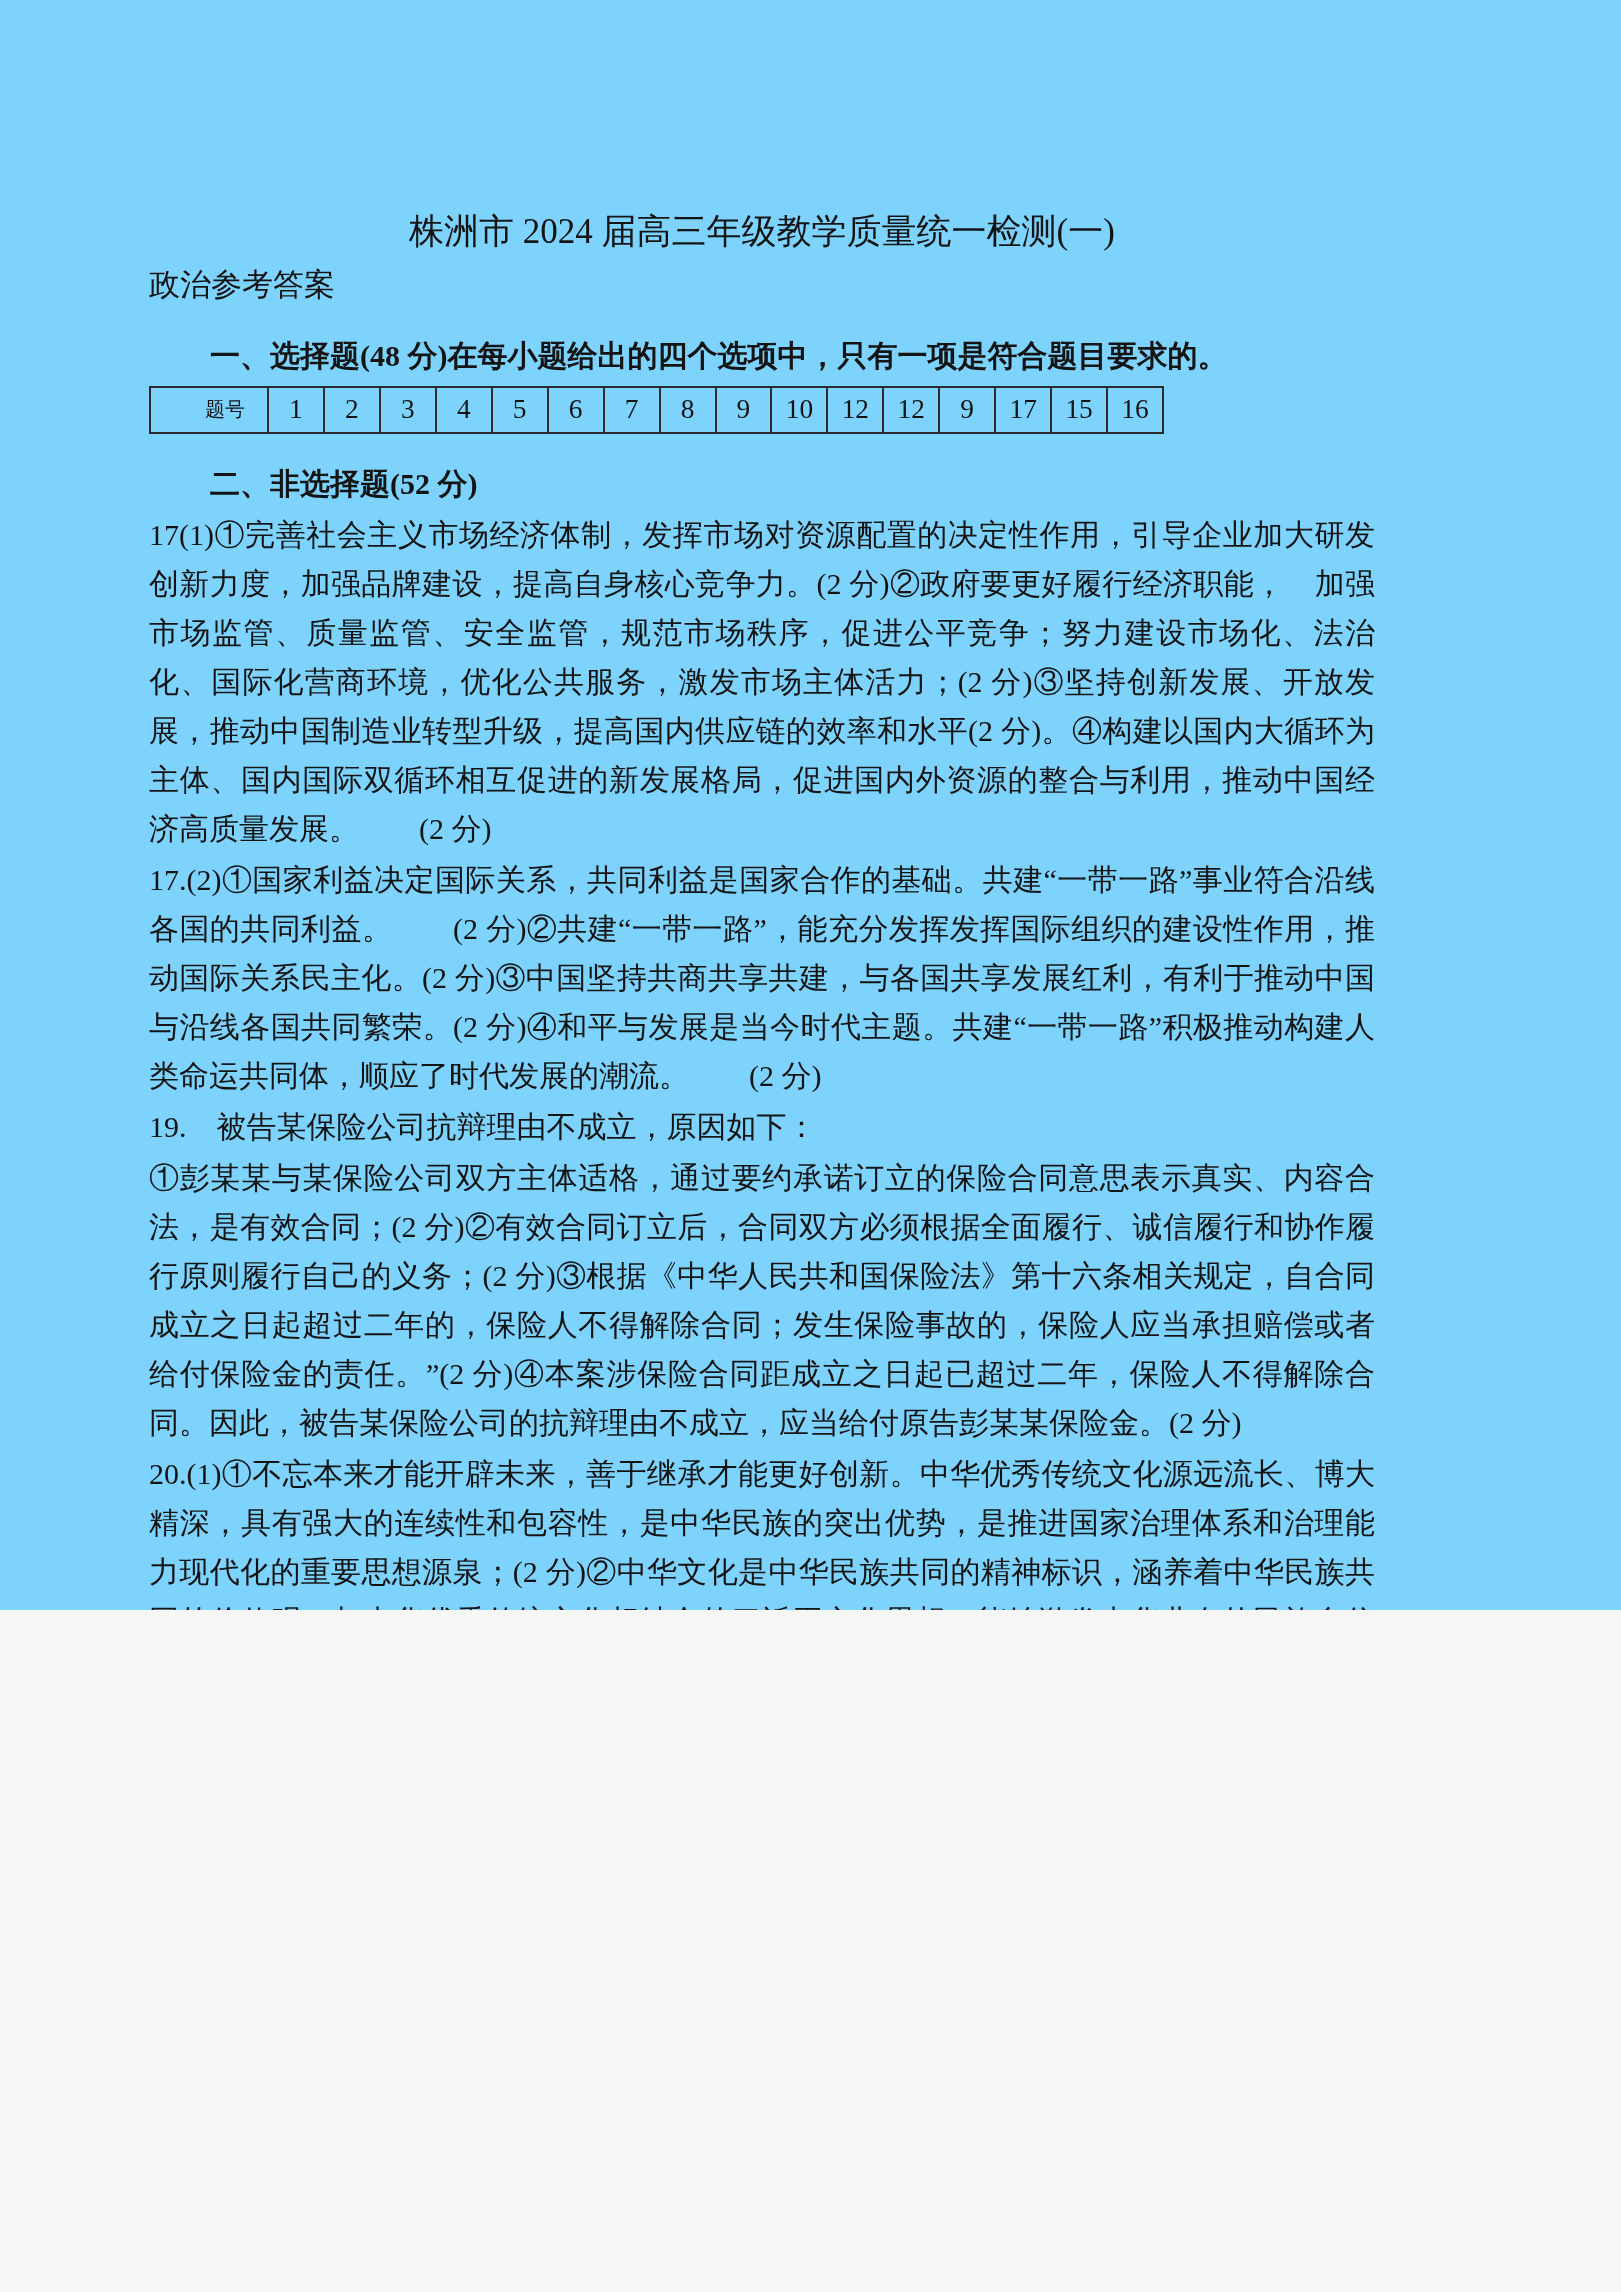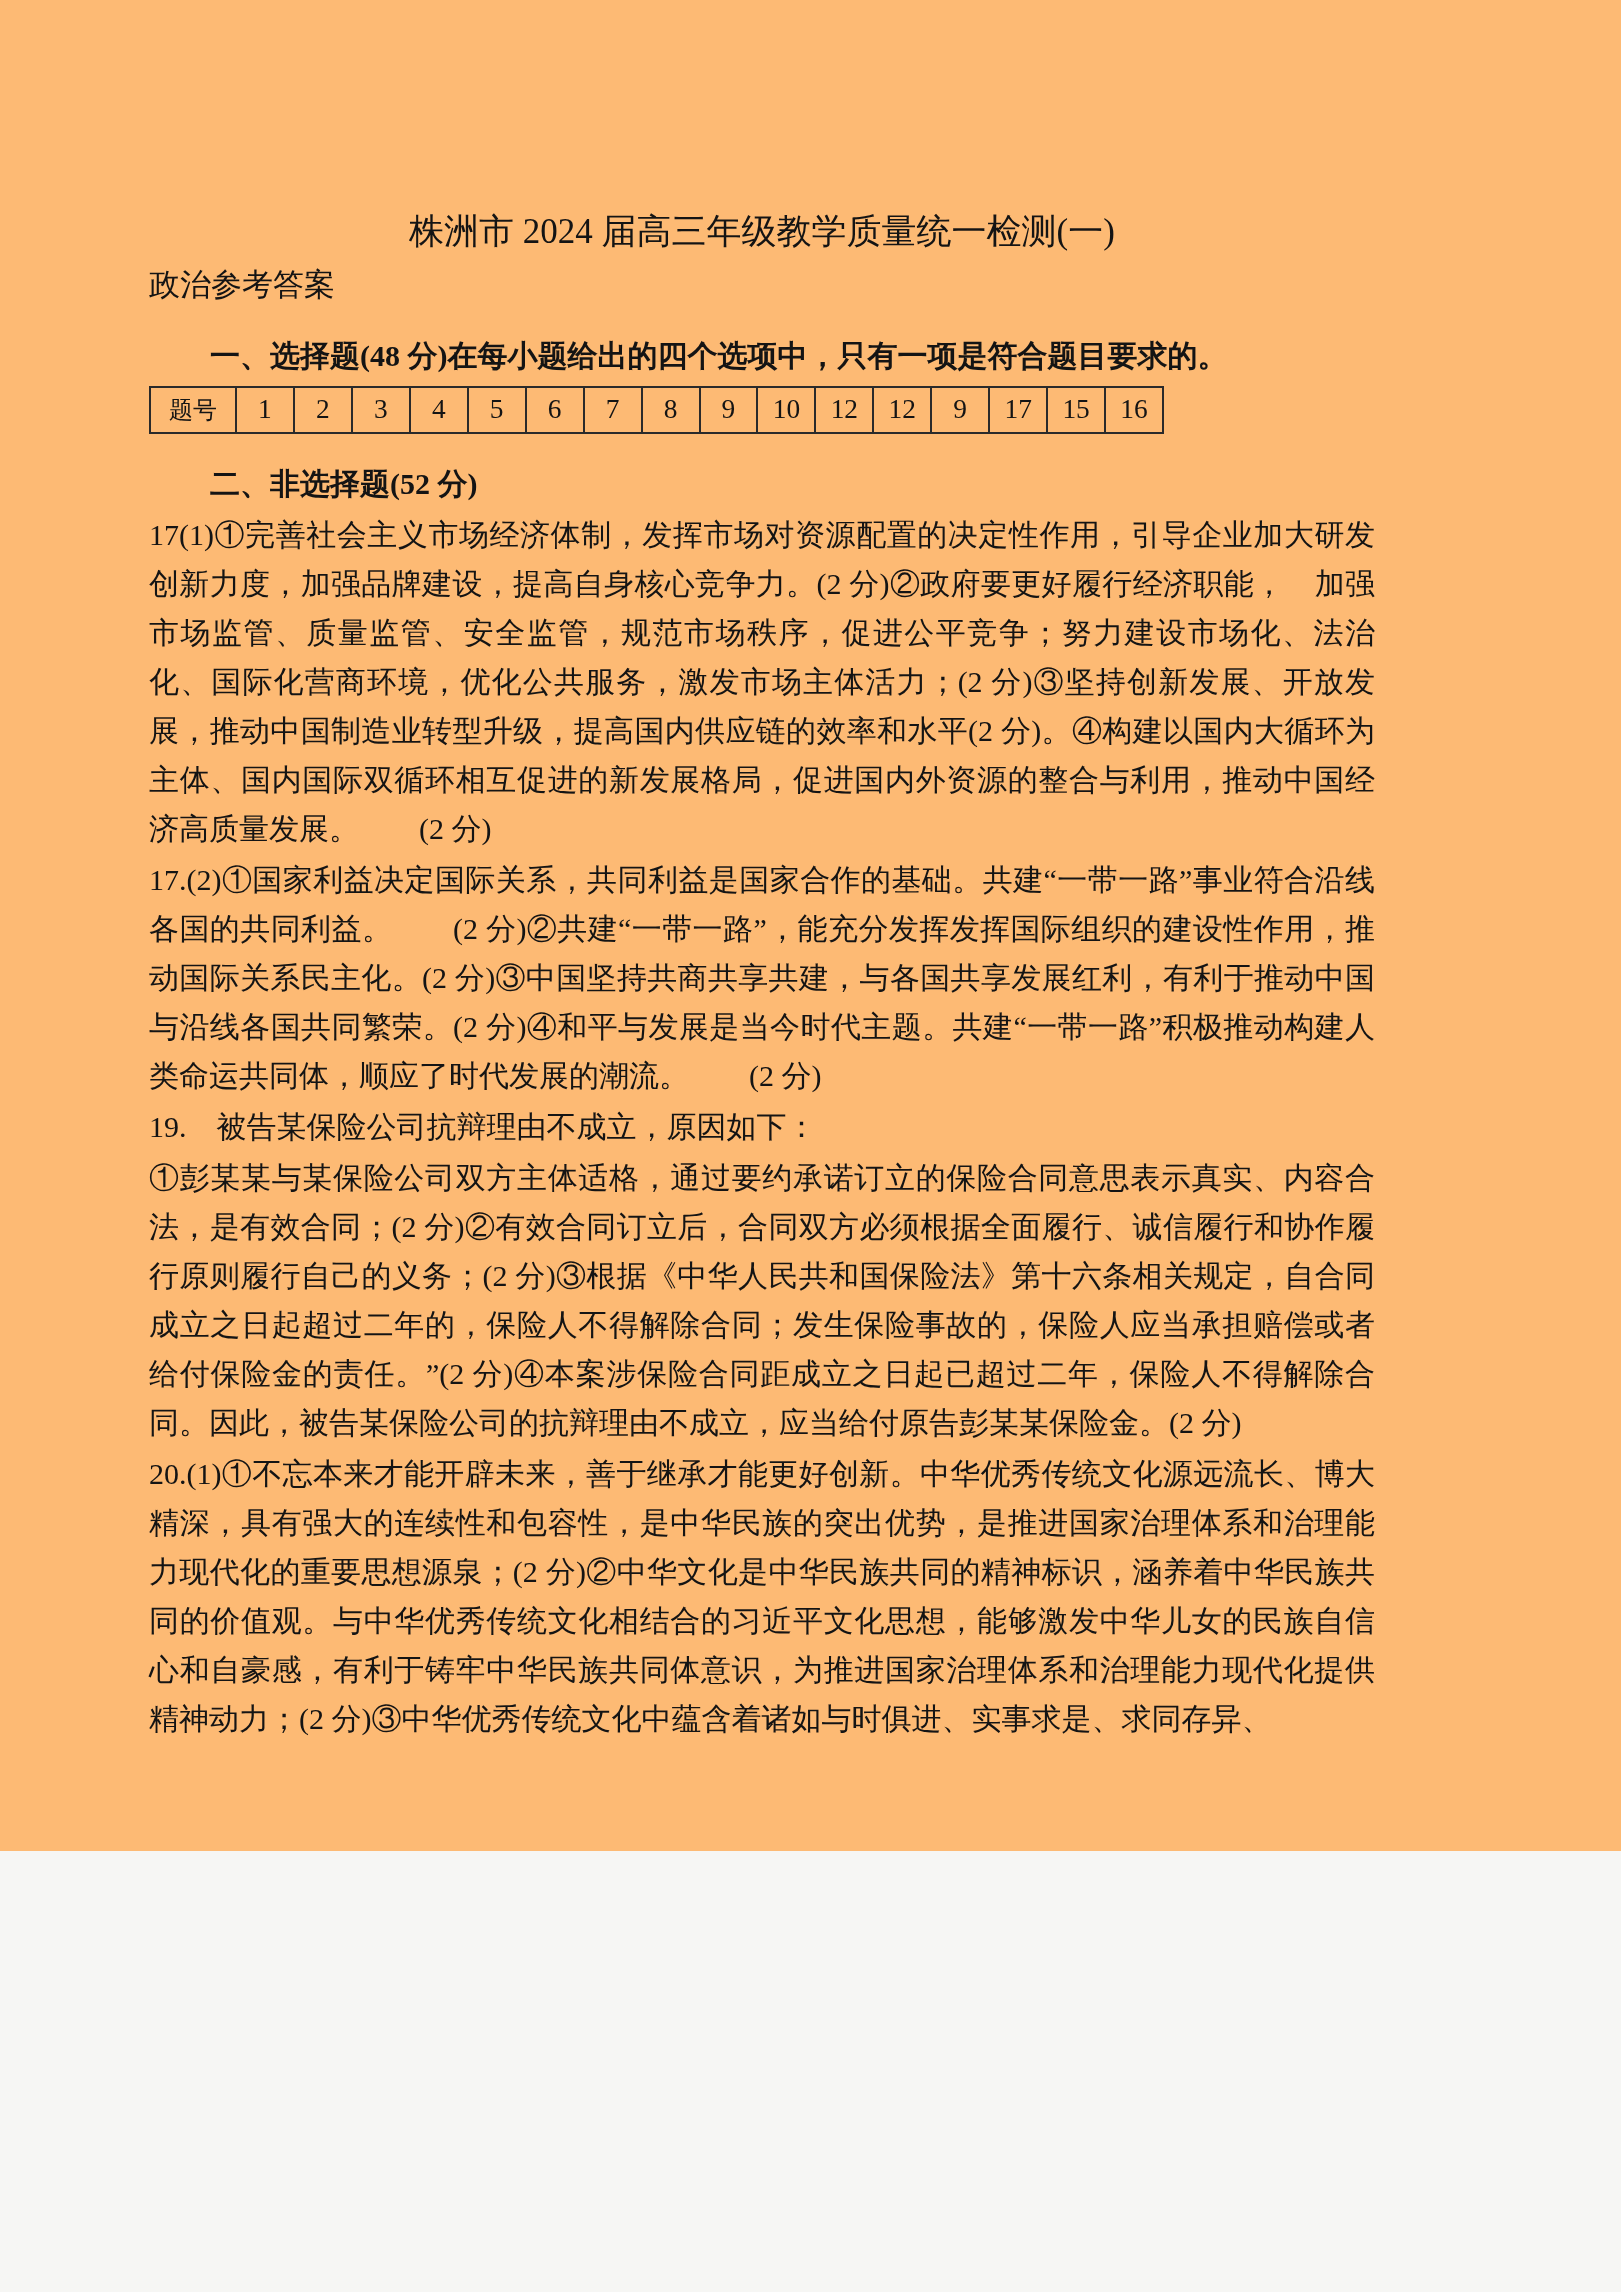--- a/index.html
+++ b/index.html
@@ -3,22 +3,22 @@
 <meta charset="utf-8">
 <style>
   html, body { margin: 0; padding: 0; }
   body {
     width: 1621px; height: 2293px;
     background: #f6f6f4;
     font-family: "Liberation Serif", "DejaVu Serif", serif;
   }
   .page {
     position: relative;
-    width: 1621px; height: 1851px;
-    background: #fdba74;
+    width: 1621px; height: 1610px;
+    background: #7dd3fc;
     color: #141414;
     overflow: hidden;
   }
   .content {
     position: absolute;
     left: 149px; top: 0;
     width: 1226px;
   }
   .title {
     margin: 208px 0 0 0;
@@ -50,21 +50,22 @@
     border: 2px solid #2a2a2a;
     height: 44px;
     padding: 0;
     text-align: center;
     vertical-align: middle;
     font-size: 27.4px;
     overflow: hidden;
   }
   table.answer-table td.rowhead {
     width: 84px;
-    font-size: 24px;
+    font-size: 20px;
+    padding-left: 32px;
   }
   .para {
     margin: 2px 0 0 0;
     font-size: 30px;
     line-height: 49px;
     text-align: justify;
     text-align-last: left;
   }
 </style>
 </head>

